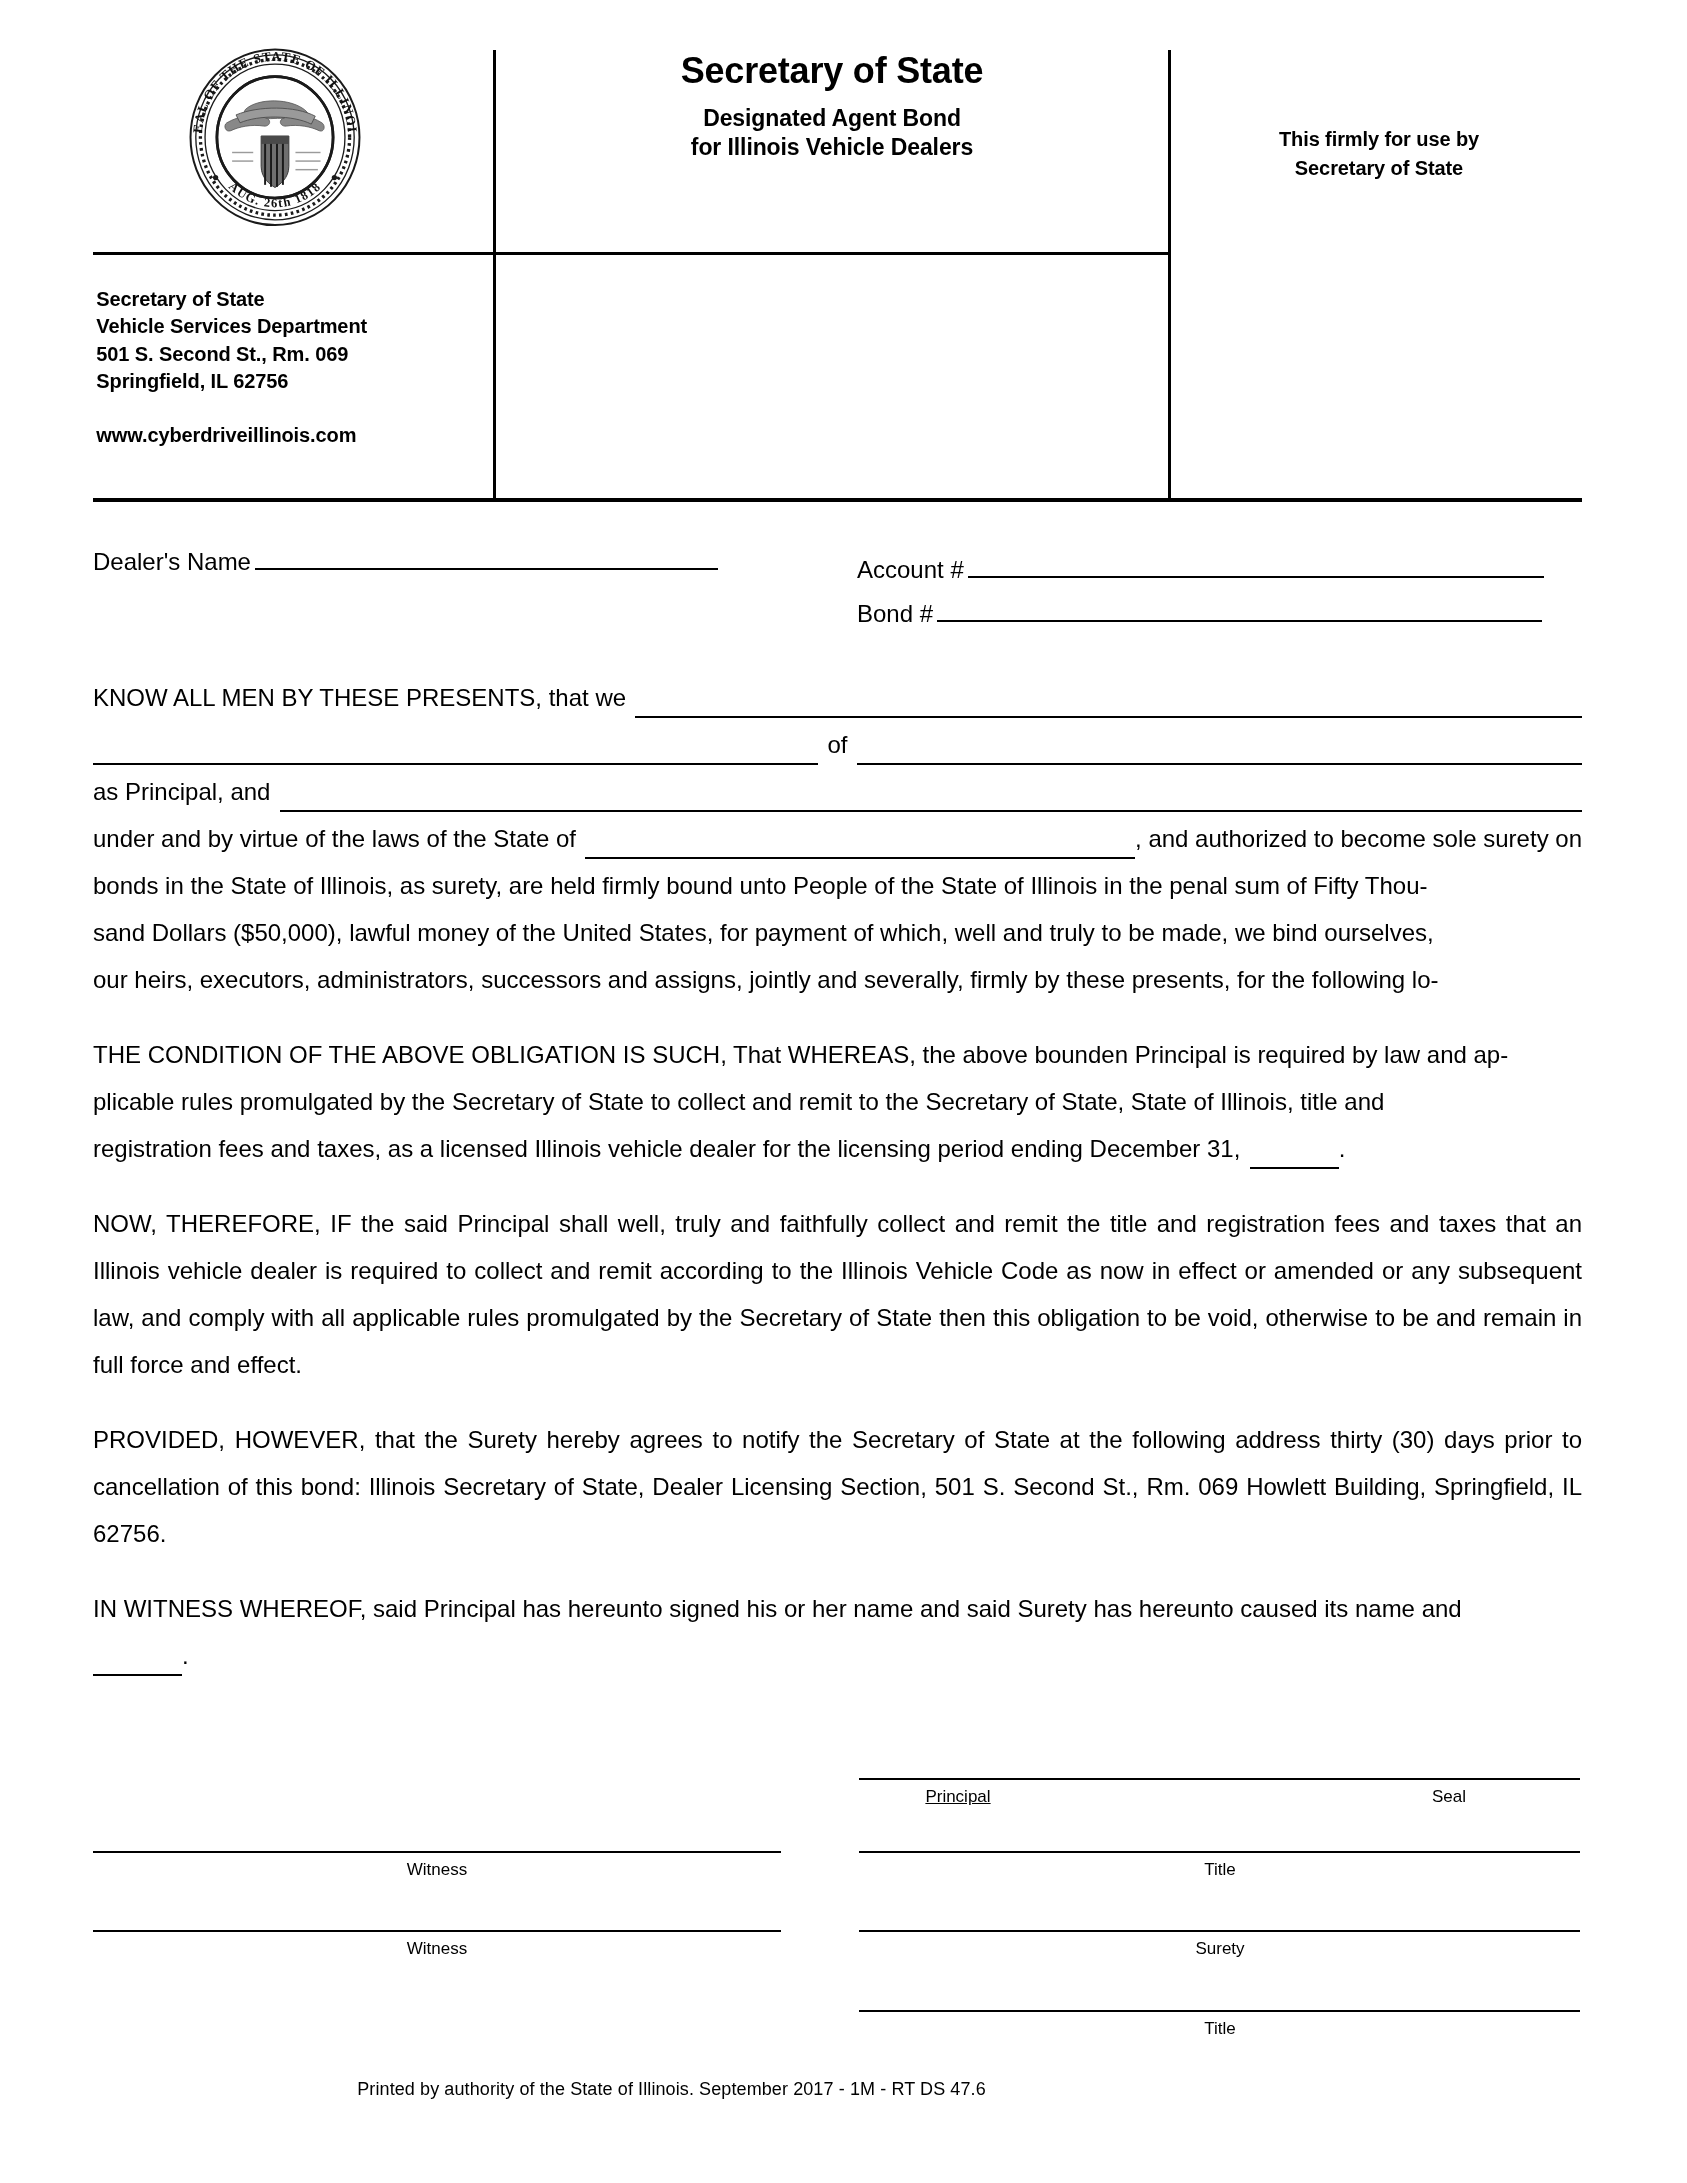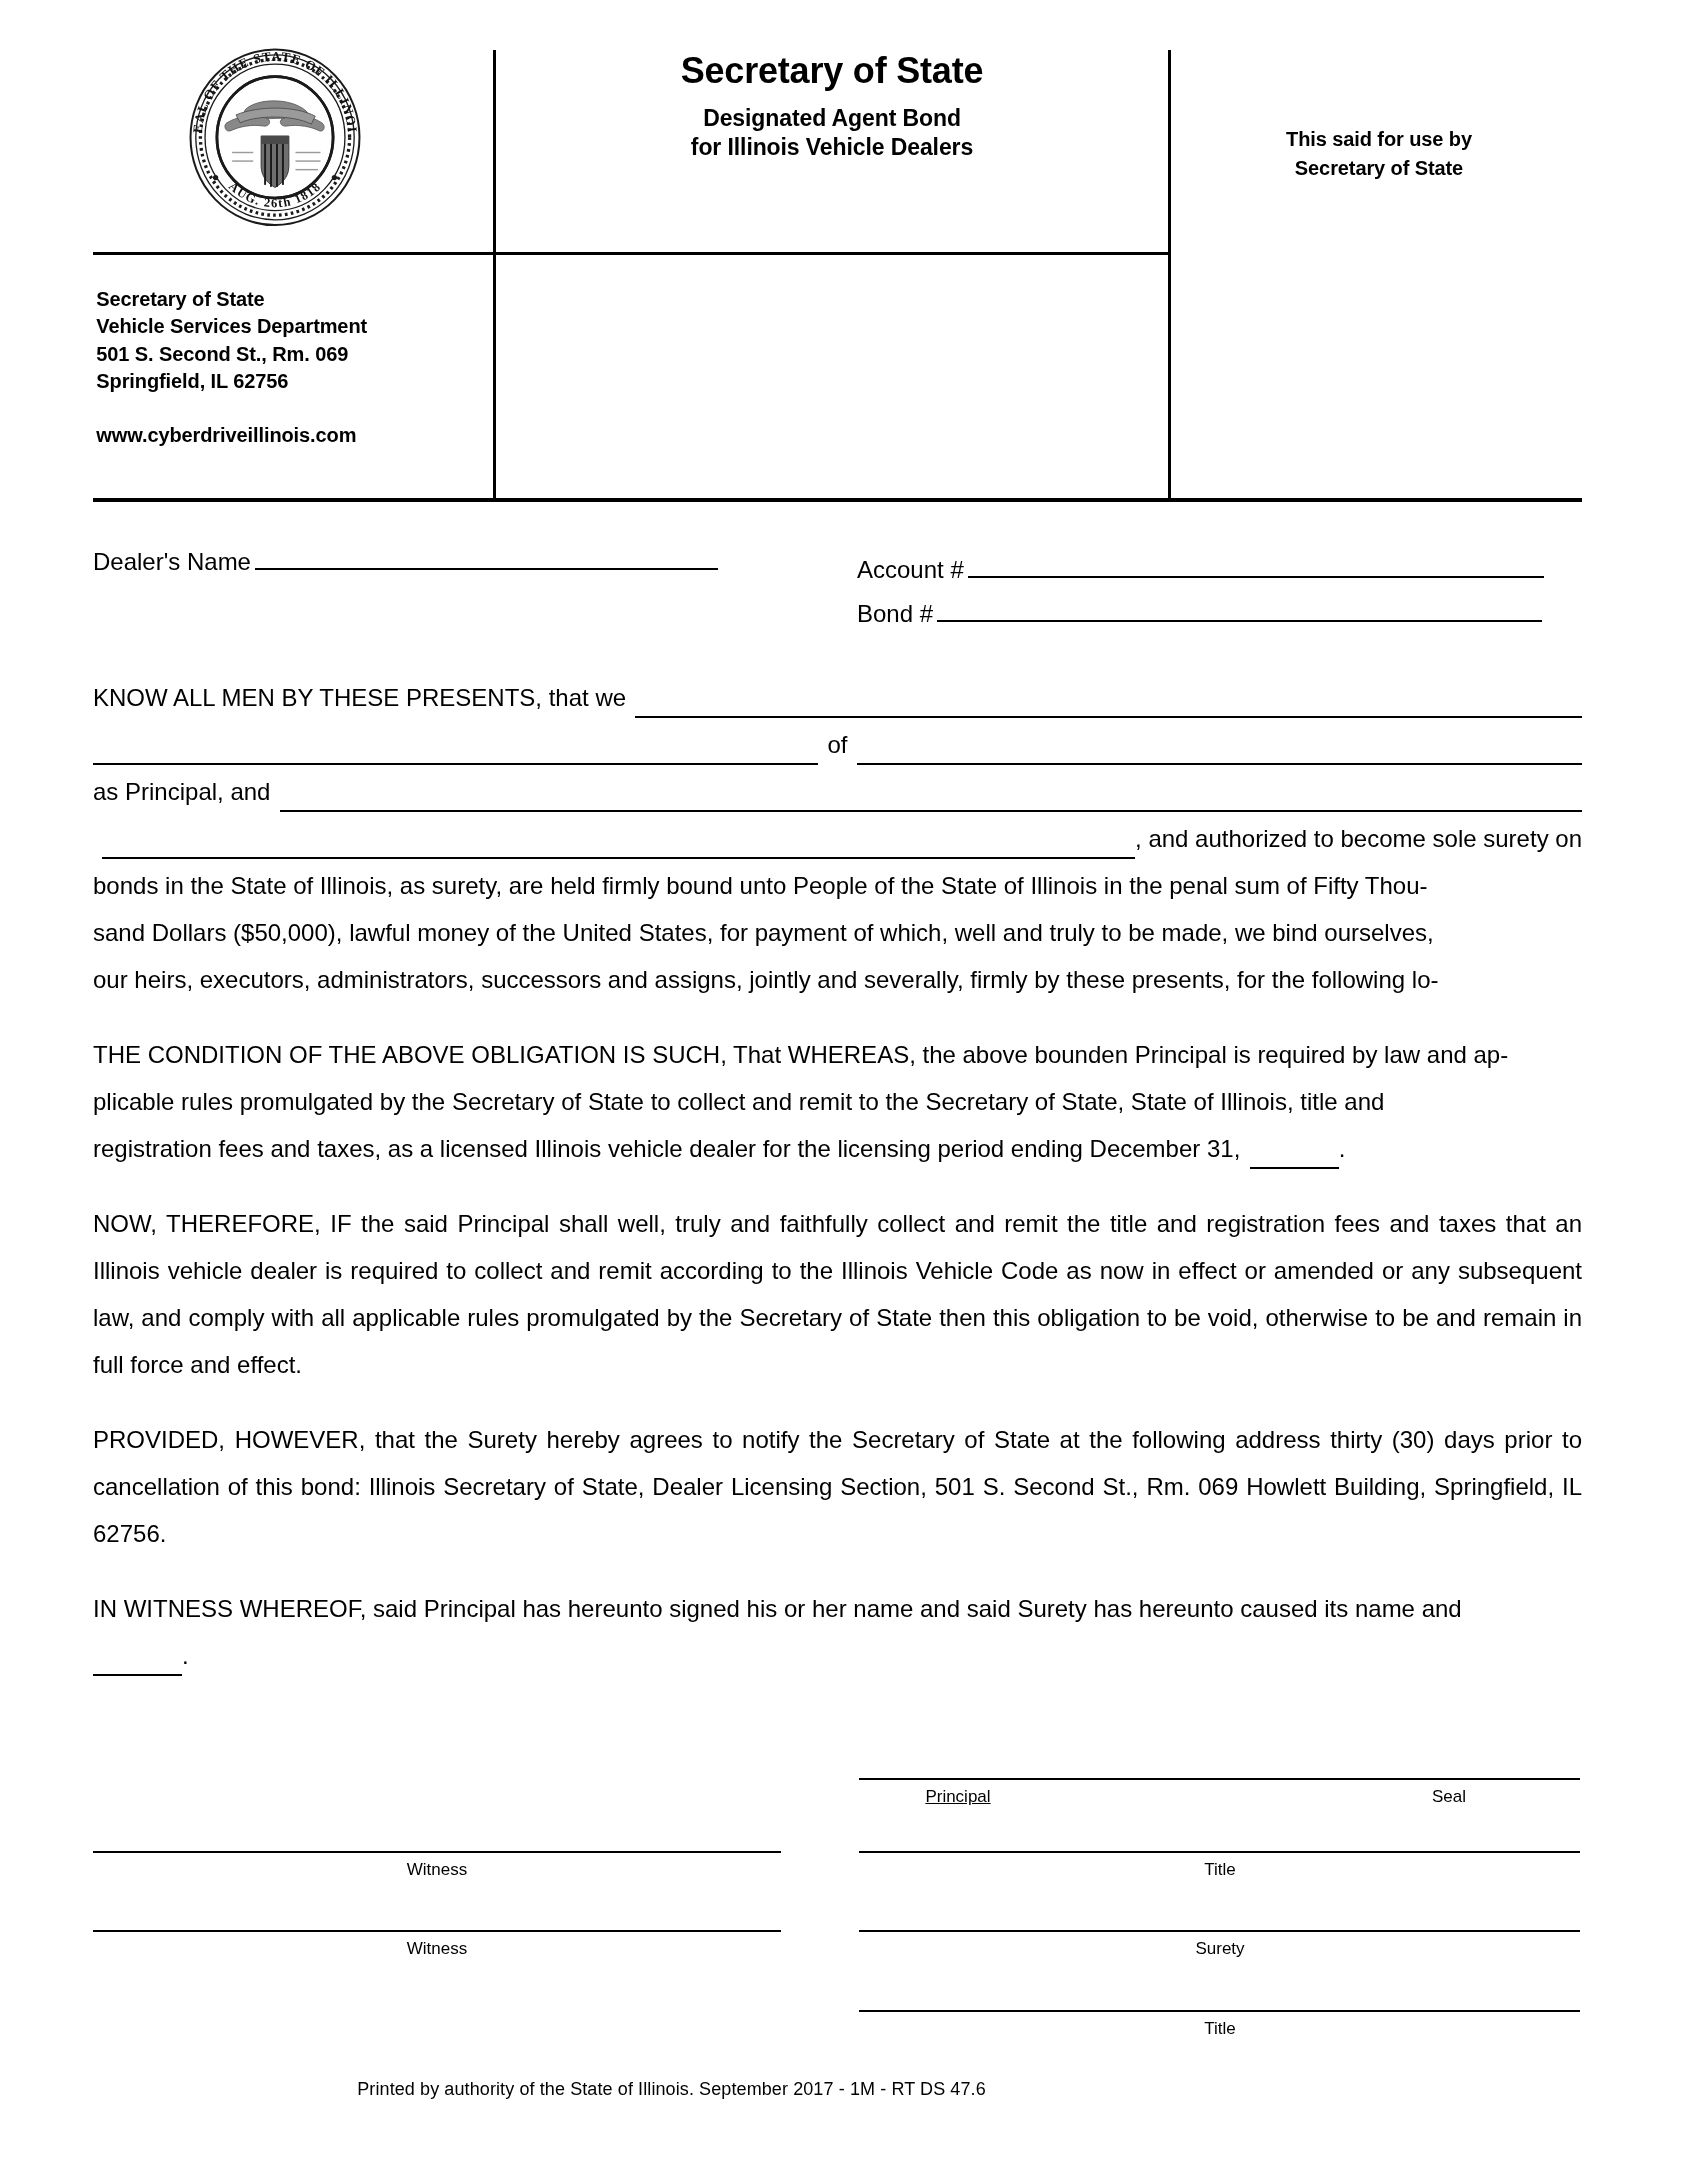--- a/index.html
+++ b/index.html
@@ -269,21 +269,21 @@
 
     <div class="hdr-title">
       <div class="t1">Secretary of State</div>
       <div class="t2">
         <div>Designated Agent Bond</div>
         <div>for Illinois Vehicle Dealers</div>
       </div>
     </div>
 
     <div class="hdr-right">
-      <div>This said for use by</div>
+      <div>This firmly for use by</div>
       <div>Secretary of State</div>
     </div>
 
     <div class="hdr-addr">
       <div>Secretary of State</div>
       <div>Vehicle Services Department</div>
       <div>501 S. Second St., Rm. 069</div>
       <div>Springfield, IL 62756</div>
       <div class="web">www.cyberdriveillinois.com</div>
     </div>
@@ -324,20 +324,21 @@
         <span class="grow"></span>
       </div>
 
       <div class="rowline">
         <span class="txt">as Principal, and</span>
         <span class="sp"></span>
         <span class="grow"></span>
       </div>
 
       <div class="rowline">
+        <span class="txt">under and by virtue of the laws of the State of</span>
         <span class="sp"></span>
         <span class="grow"></span>
         <span class="txt">, and authorized to become sole surety on</span>
       </div>
 
       <div>bonds in the State of Illinois, as surety, are held firmly bound unto People of the State of Illinois in the penal sum of Fifty Thou-</div>
       <div>sand Dollars ($50,000), lawful money of the United States, for payment of which, well and truly to be made, we bind ourselves,</div>
       <div>our heirs, executors, administrators, successors and assigns, jointly and severally, firmly by these presents, for the following lo-</div>
 
     </div>

